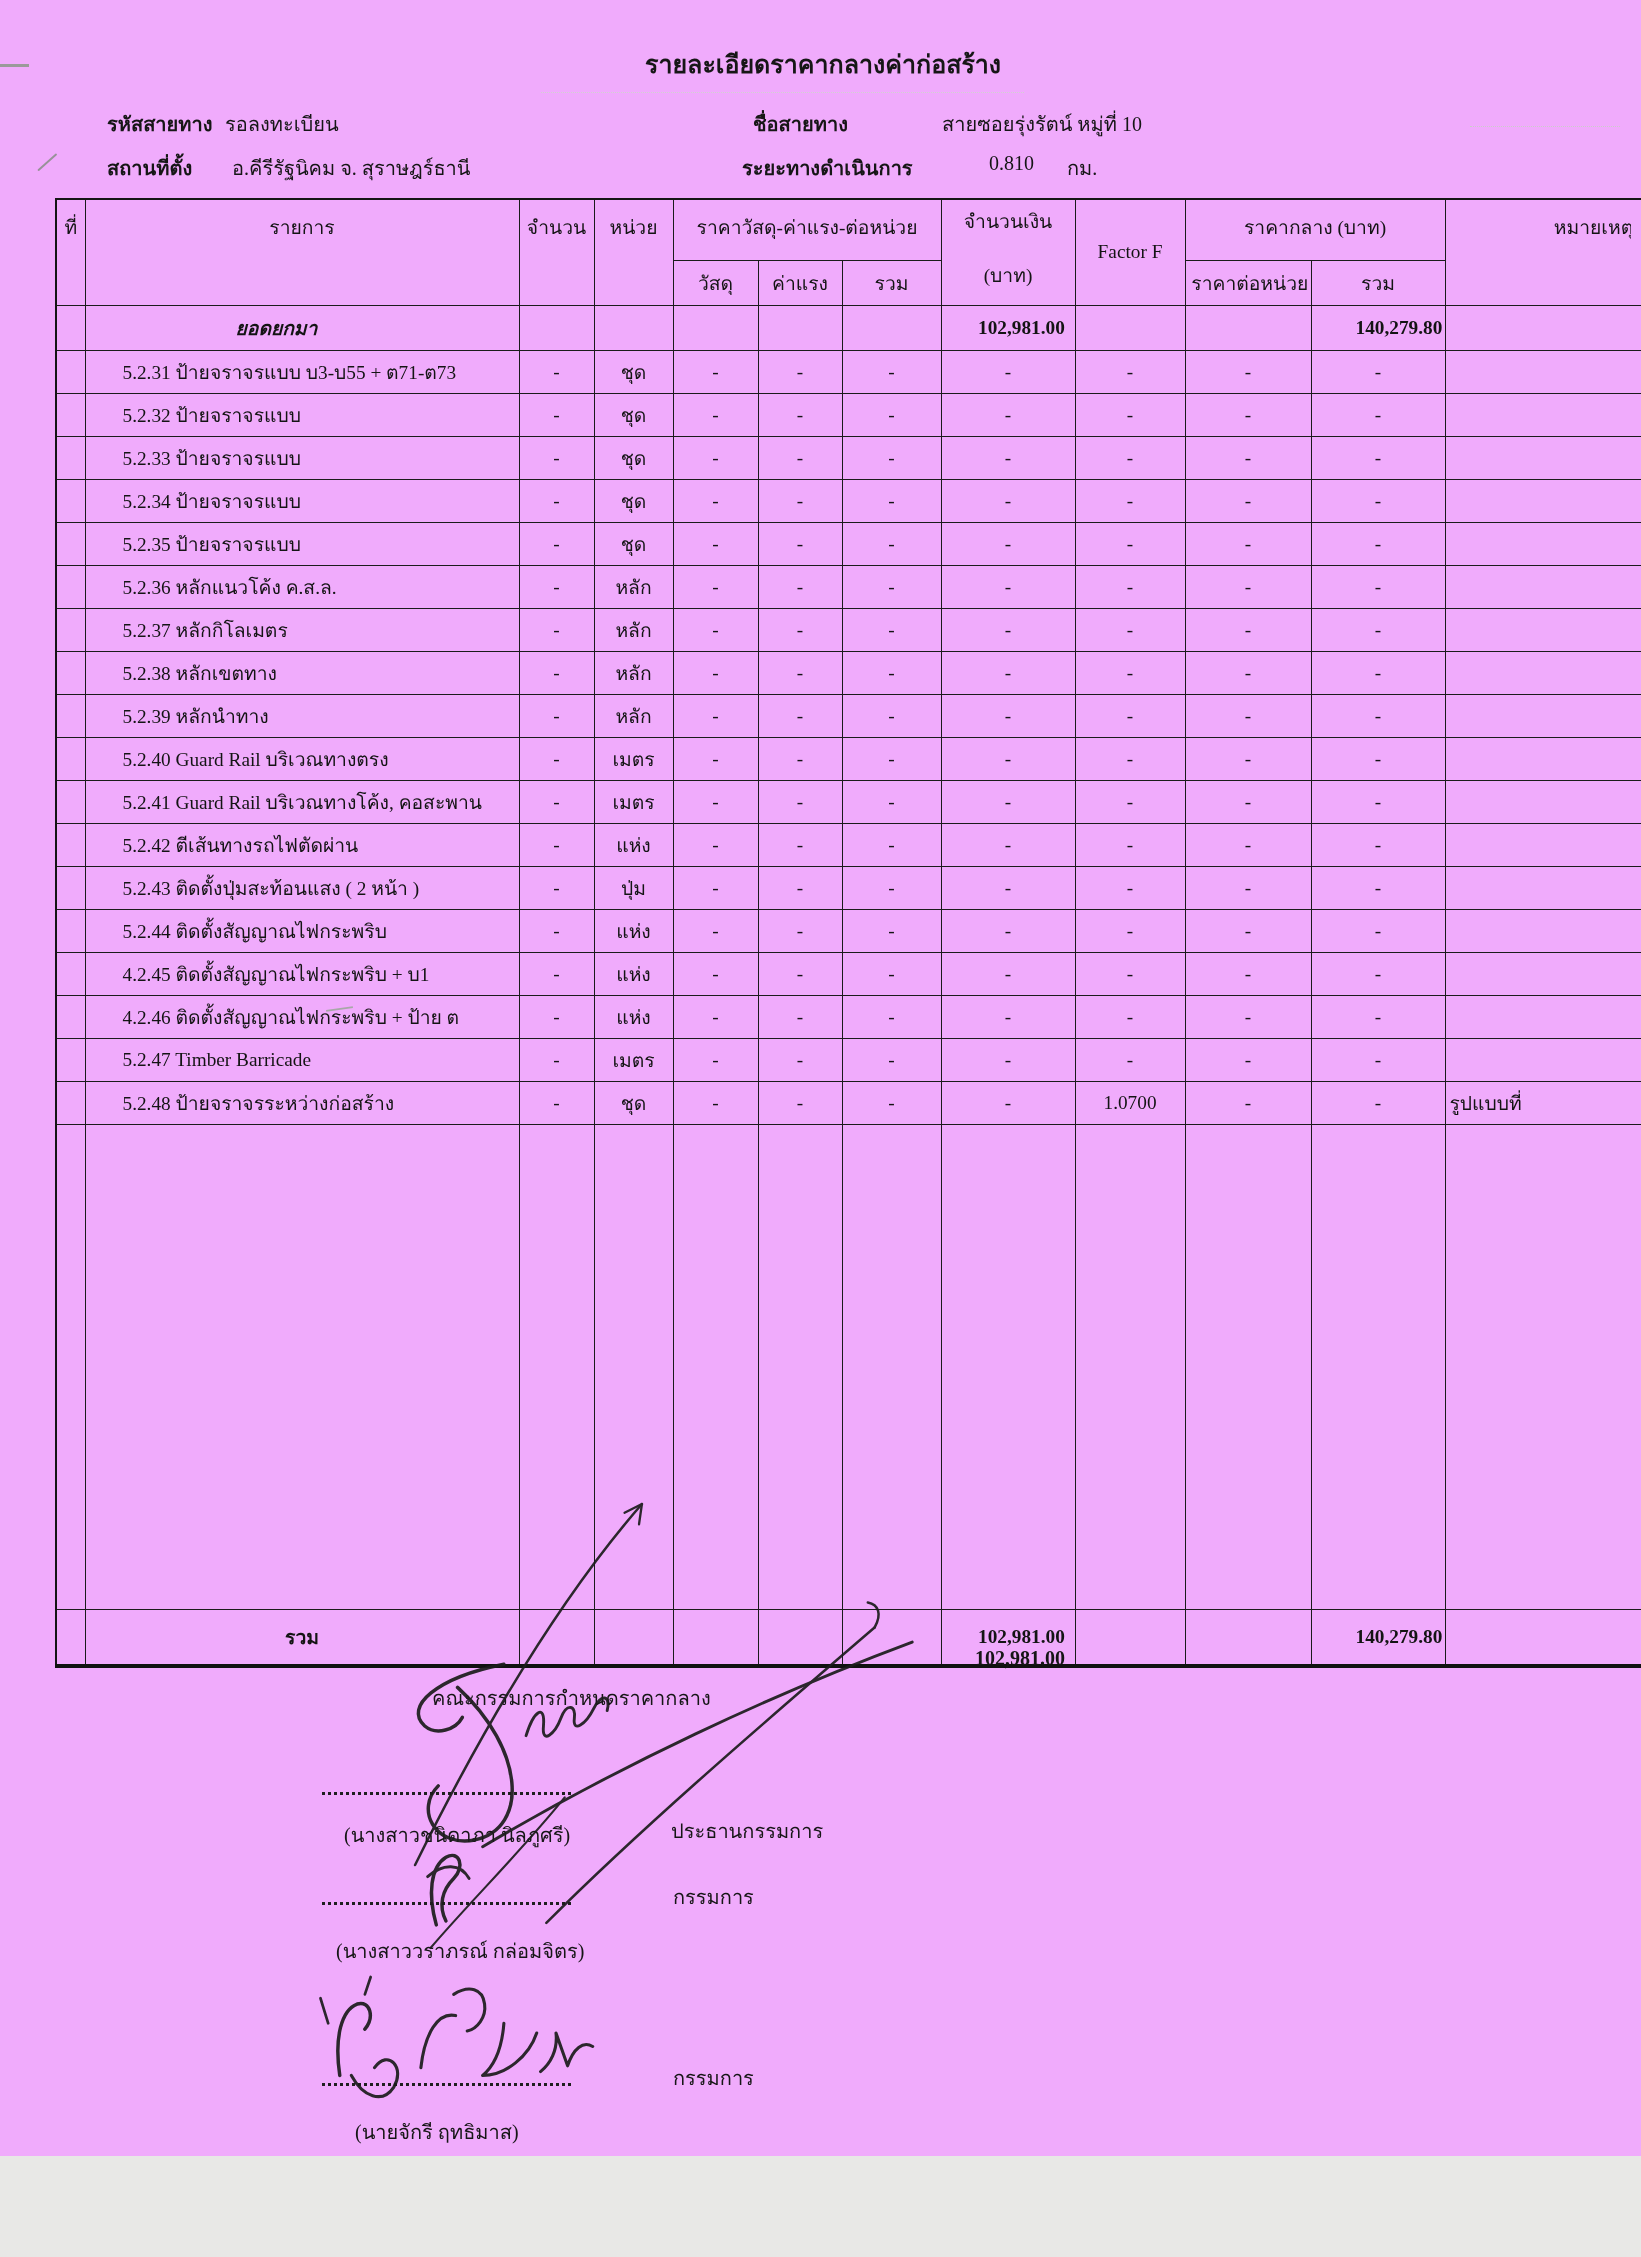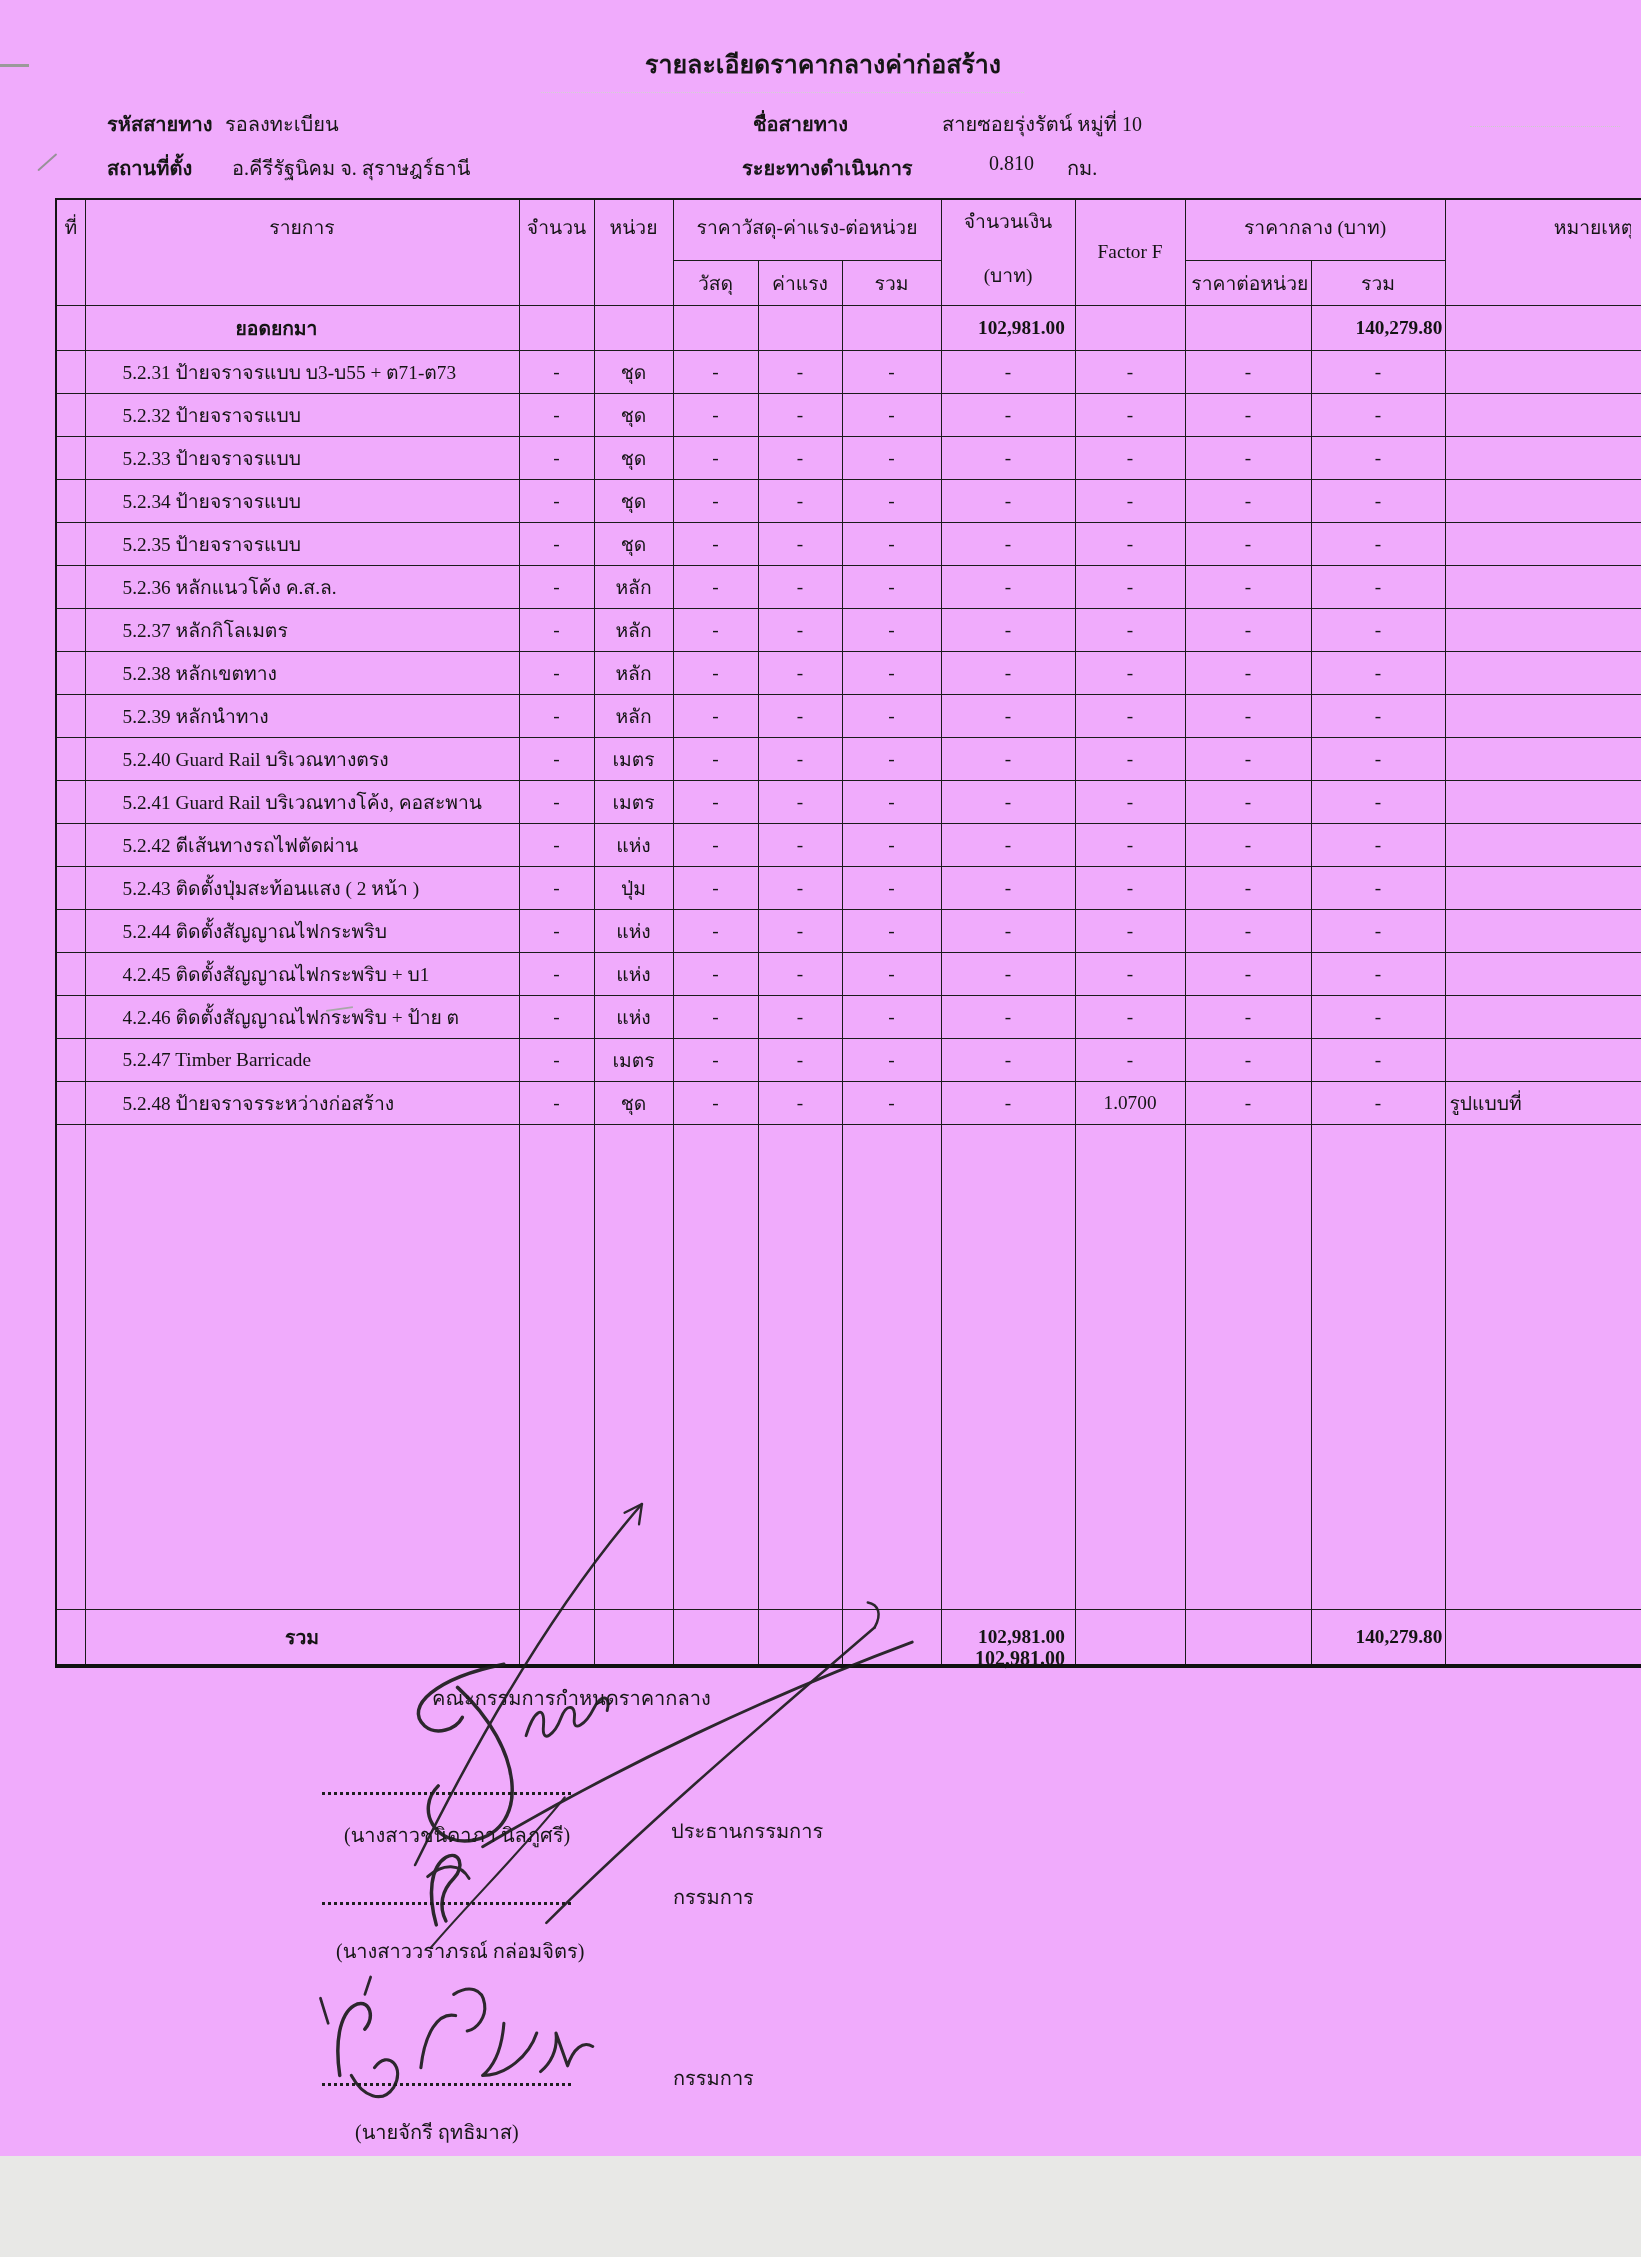--- a/index.html
+++ b/index.html
@@ -28,21 +28,21 @@
   .cost-table thead tr.hr2 th{height:44px;vertical-align:middle;padding-top:0;}
   .amount-head div{line-height:1;}
   .amount-head .l2{margin-top:35px;}
   .remark-clip{display:inline-block;margin-left:39px;width:77px;overflow:hidden;white-space:nowrap;text-align:left;}
   tr.carry td{height:44px;}
   tr.row td{height:42px;}
   tr.filler td{height:484px;}
   tr.summary td{height:54px;border-bottom:4.8px solid #111;}
   td.c{text-align:center;}
   td.item{padding-left:37px;text-align:left;}
-  td.item-carry{padding-left:150px;font-weight:bold;text-align:left;}
+  td.item-carry{padding-left:150px;font-weight:bold;text-align:left;font-style:italic;}
   td.item-sum{text-align:center;font-weight:bold;}
   td.num{text-align:right;font-weight:bold;padding-right:9.7px;}
   td.num2{text-align:right;font-weight:bold;padding-right:11.6px;padding-left:44px;}
   td.remark{text-align:left;padding-left:3.9px;}
   
   .below-total{position:absolute;left:911px;top:1647px;width:154px;text-align:right;font-size:20px;font-weight:bold;}
   
   .sig-heading{position:absolute;left:432px;top:1682px;font-size:20px;white-space:nowrap;}
   .dotline{position:absolute;width:249px;height:0;border-top:3.9px dotted #1f1f1f;}
   .dl1{left:322px;top:1792px;} .dl2{left:322px;top:1902px;} .dl3{left:322px;top:2083px;}

